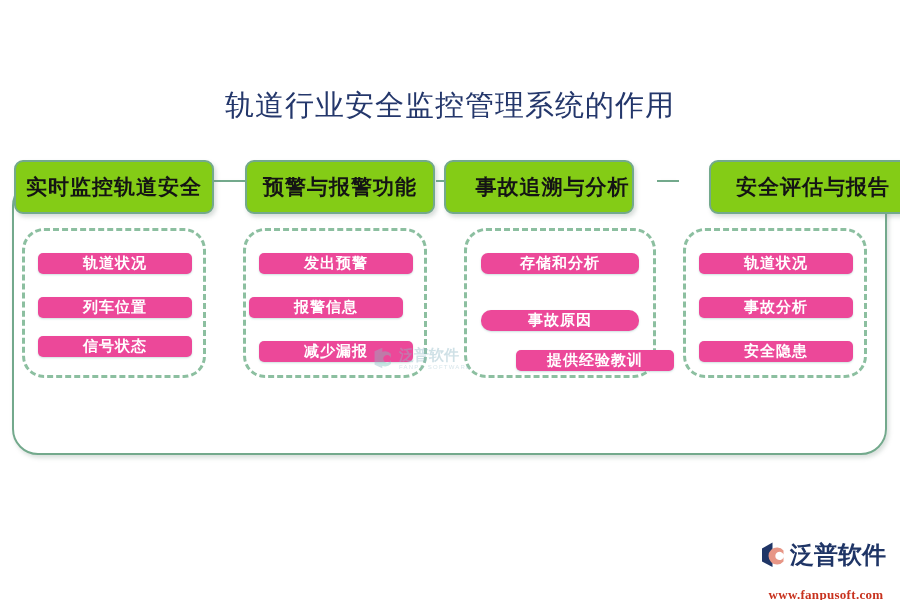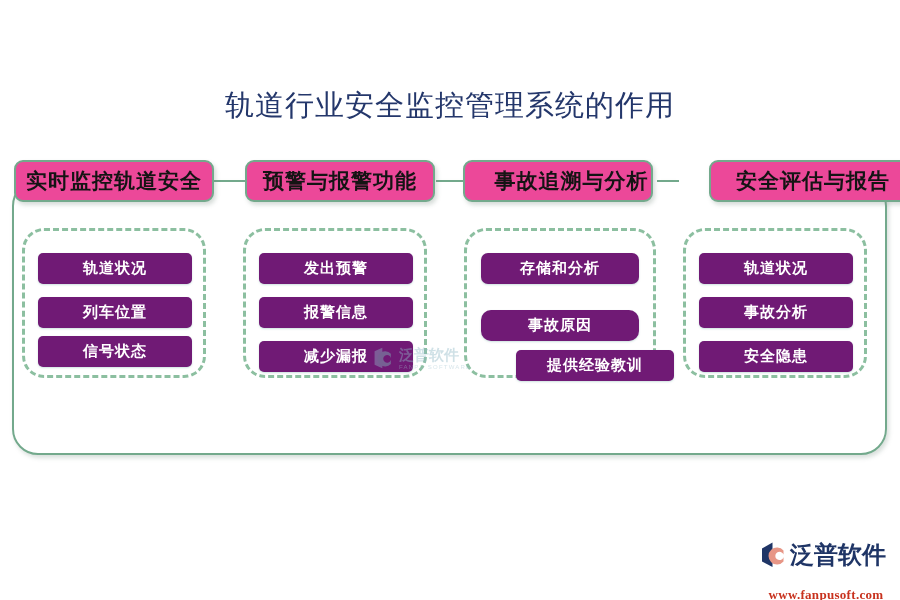--- a/index.html
+++ b/index.html
@@ -50,25 +50,25 @@
     position: absolute;
     background: #ffffff;
     top: 172px;
     height: 16px;
   }
 
   
   .header-box {
     position: absolute;
     top: 160px;
-    height: 42px;
+    height: 54px;
     box-sizing: border-box;
     border: 2px solid #73a98c;
     border-radius: 9px;
-    background: #ec4899;
+    background: #84cc16;
     display: flex;
     align-items: center;
     justify-content: center;
     box-shadow: 2px 3px 4px rgba(120,140,130,0.30);
     z-index: 4;
   }
   .header-box .header-label {
     font-family: "Liberation Serif", "DejaVu Serif", serif;
     font-size: 21px;
     font-weight: 700;
@@ -94,23 +94,23 @@
     box-sizing: border-box;
     border: 3px dashed #8cbfa0;
     border-radius: 22px;
     background: transparent;
     z-index: 2;
   }
 
   
   .chip {
     position: absolute;
-    height: 31px;
+    height: 21px;
     box-sizing: border-box;
-    background: #701a75;
+    background: #ec4899;
     border-radius: 5px;
     display: flex;
     align-items: center;
     justify-content: center;
     z-index: 3;
     box-shadow: 0 1px 2px rgba(60,140,130,0.25);
   }
   .chip-label {
     color: #ffffff;
     font-size: 15px;
@@ -231,28 +231,28 @@
   <span class="chip-label">信号状态</span>
 </div>
 
 <div class="header-box" style="left:245px;width:190px;">
   <span class="header-label">预警与报警功能</span>
 </div>
 <div class="dashed-group" style="left:243px;width:184px;"></div>
 <div class="chip" style="left:259px;top:253px;width:154px;">
   <span class="chip-label">发出预警</span>
 </div>
-<div class="chip" style="left:259px;top:297px;width:154px;">
+<div class="chip" style="left:249px;top:297px;width:154px;">
   <span class="chip-label">报警信息</span>
 </div>
 <div class="chip" style="left:259px;top:341px;width:154px;">
   <span class="chip-label">减少漏报</span>
 </div>
 
-<div class="header-box" style="left:463px;width:190px;padding-left:27px;">
+<div class="header-box" style="left:444px;width:190px;padding-left:27px;">
   <span class="header-label">事故追溯与分析</span>
 </div>
 <div class="dashed-group" style="left:464px;width:192px;"></div>
 <div class="chip" style="left:481px;top:253px;width:158px;border-radius:7px;">
   <span class="chip-label">存储和分析</span>
 </div>
 <div class="chip" style="left:481px;top:310px;width:158px;border-radius:10px;">
   <span class="chip-label">事故原因</span>
 </div>
 <div class="chip" style="left:481px;top:350px;width:158px;margin-left:35px;">

